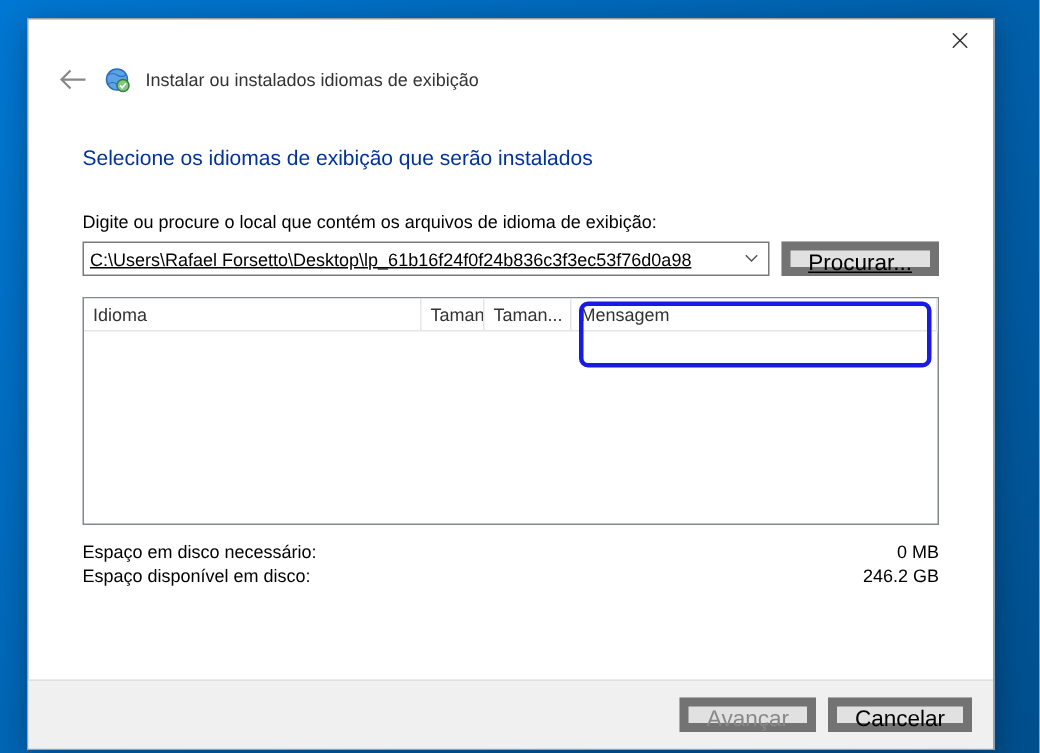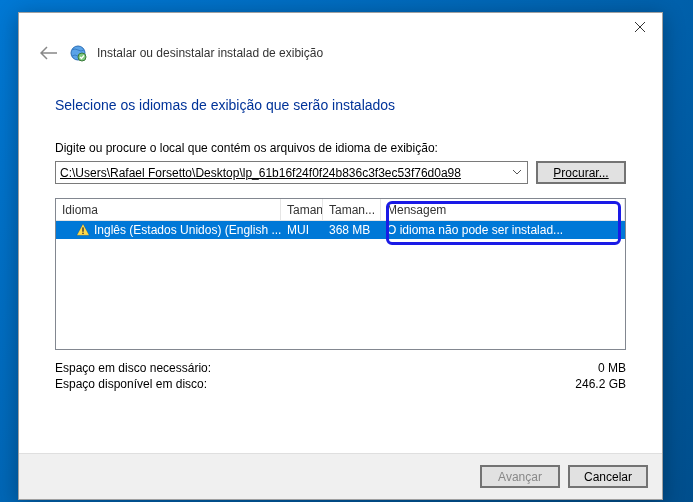--- a/index.html
+++ b/index.html
@@ -96,24 +96,24 @@
     top: 2px;
     width: 17px;
     height: 17px;
     display: flex;
     align-items: center;
     justify-content: center;
     color: #555;
   }
   .btn {
     background: #e1e1e1;
-    border: 2px solid #737373;
+    border: 6px solid #737373;
     height: 23px;
     min-width: 90px;
-    font-size: 12px;
+    font-size: 15px;
     cursor: pointer;
     padding: 0 12px;
   }
   .btn:disabled { color: #888; }
   .listview {
     border: 1px solid #828790;
     height: 152px;
     background: #fff;
   }
   .lv-header {
@@ -210,21 +210,21 @@
           <path d="M7 1 L1 7 L7 13 M1 7 L17 7" stroke="#888" stroke-width="1.5" fill="none"></path>
         </svg>
     </div>
     <svg class="globe-icon" viewBox="0 0 18 18">
       <circle cx="9" cy="9" r="7" fill="#5aa3e8" stroke="#2a6db5"></circle>
       <path d="M3 6 Q6 4 9 6 Q12 8 15 6" stroke="#2a6db5" fill="none" stroke-width="0.7"></path>
       <path d="M3 12 Q6 10 9 12 Q12 14 15 12" stroke="#2a6db5" fill="none" stroke-width="0.7"></path>
       <circle cx="13" cy="13" r="4" fill="#7fc97f" stroke="#3a7a3a"></circle>
       <path d="M11 13 L12.5 14.5 L15 11.5" stroke="#fff" stroke-width="1.2" fill="none"></path>
     </svg>
-    <span class="header-title">Instalar ou desinstalar instalad de exibição</span>
+    <span class="header-title">Instalar ou instalados idiomas de exibição</span>
   </div>
 
   <div class="content">
     <div class="instruction">Selecione os idiomas de exibição que serão instalados</div>
 
     <div class="label">Digite ou procure o local que contém os arquivos de idioma de exibição:</div>
 
     <div class="path-row">
       <div class="path-input">
         <span>C:\Users\Rafael Forsetto\Desktop\lp_61b16f24f0f24b836c3f3ec53f76d0a98</span>
@@ -237,33 +237,20 @@
       <button class="btn">Procurar...</button>
     </div>
 
     <div class="listview" style="position:relative;">
       <div class="lv-header">
         <div class="lv-col col-lang">Idioma</div>
         <div class="lv-col col-type">Taman</div>
         <div class="lv-col col-size">Taman...</div>
         <div class="lv-col col-msg">Mensagem</div>
       </div>
-      <div class="lv-row">
-        <div class="lv-cell col-lang">
-          <svg class="warning-icon" viewBox="0 0 16 16">
-            <path d="M8 1 L15 14 L1 14 Z" fill="#ffd94a" stroke="#00000055" stroke-width="0.5"></path>
-            <rect x="7.2" y="5" width="1.6" height="5" fill="#333"></rect>
-            <rect x="7.2" y="11" width="1.6" height="1.6" fill="#333"></rect>
-          </svg>
-          <span>Inglês (Estados Unidos) (English ...</span>
-        </div>
-        <div class="lv-cell col-type">MUI</div>
-        <div class="lv-cell col-size">368 MB</div>
-        <div class="lv-cell col-msg">O idioma não pode ser instalad...</div>
-      </div>
       <div class="annotation" style="left:330px; top:2px; width:235px; height:44px;"></div>
     </div>
 
     <div class="disk-info">
       <div class="disk-row">
         <span class="disk-label">Espaço em disco necessário:</span>
         <span class="disk-val">0 MB</span>
       </div>
       <div class="disk-row">
         <span class="disk-label">Espaço disponível em disco:</span>

